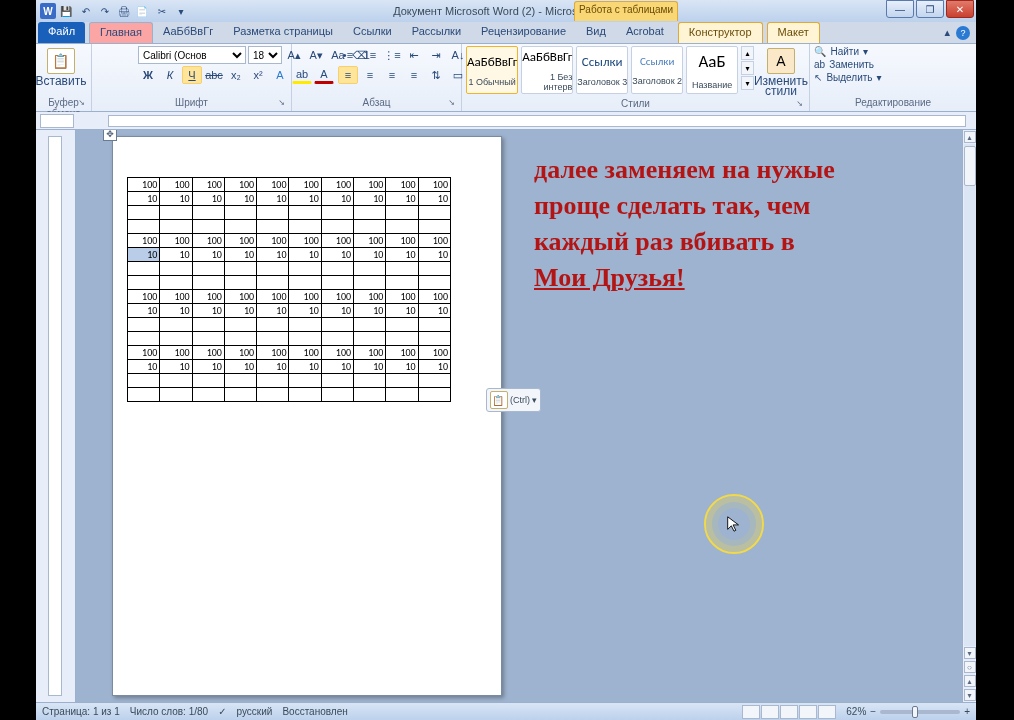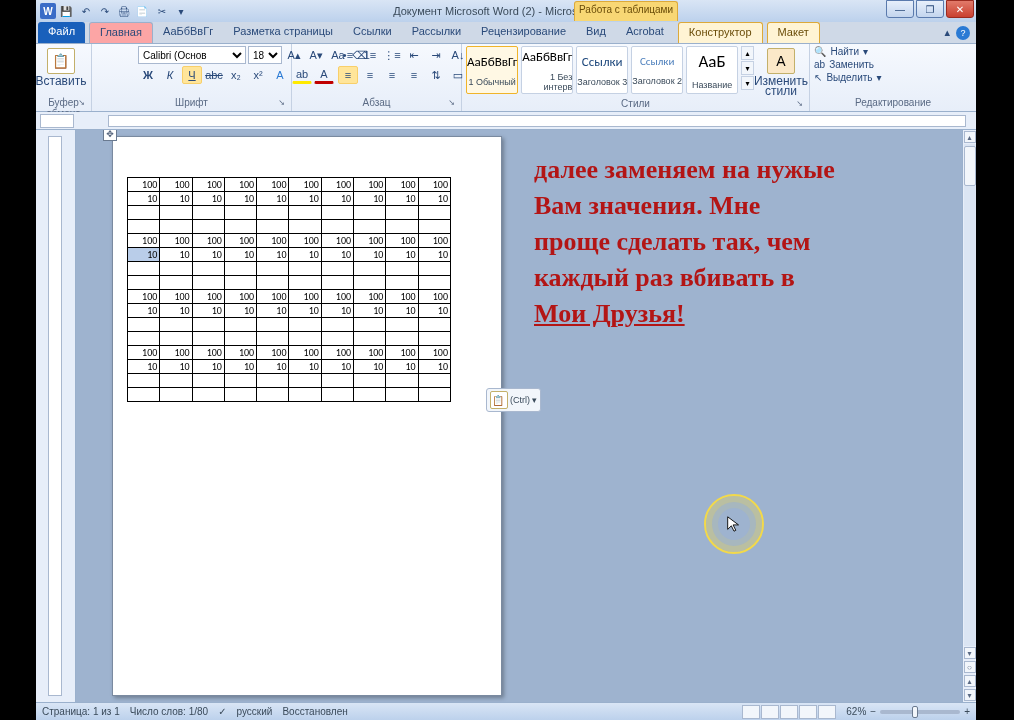--- a/index.html
+++ b/index.html
@@ -474,21 +474,20 @@
       </div>
 
       <div class="paste-smart">
         <div class="clip">📋</div>
         <span>(Ctrl)</span>
         <span>▾</span>
       </div>
 
       <div class="overlay-text">
         <div>далее заменяем на нужые</div>
-        <div>Вам значения. Мне</div>
         <div>проще сделать так, чем</div>
         <div>каждый раз вбивать в</div>
         <div class="ul">Мои Друзья!</div>
       </div>
 
       <div class="cursor-hl">
         <svg viewBox="0 0 20 20">
             <path d="M3 2 L3 16 L7 12 L10 18 L12 17 L9 11 L15 11 Z" fill="#fff" stroke="#000" stroke-width="1"></path>
           </svg>
       </div>

